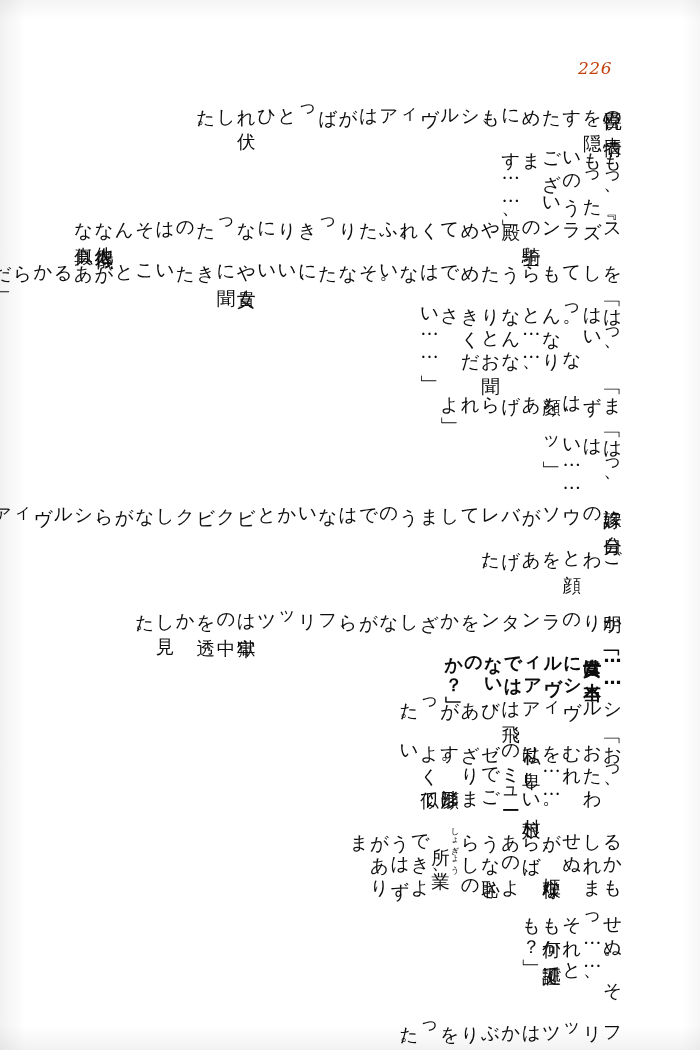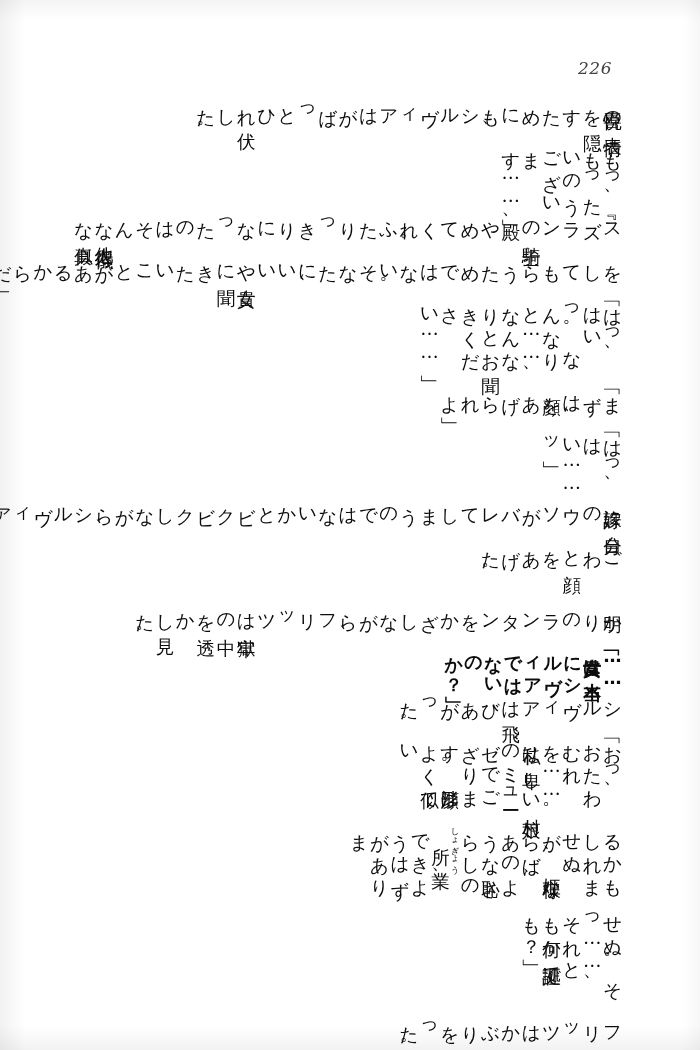--- a/index.html
+++ b/index.html
@@ -22,21 +22,21 @@
   }
   
   .page-number {
     position: absolute;
     top: 58px;
     right: 88px;
     font-size: 17px;
     font-style: italic;
     font-family: "DejaVu Serif", serif;
     letter-spacing: 0.5px;
-    color: #404040;
+    color: #c2410c;
   }
   
   .vtext {
     position: absolute;
     top: 96px;
     right: 78px;
     height: 900px;
     width: 540px;
     display: flex;
     flex-direction: row;

